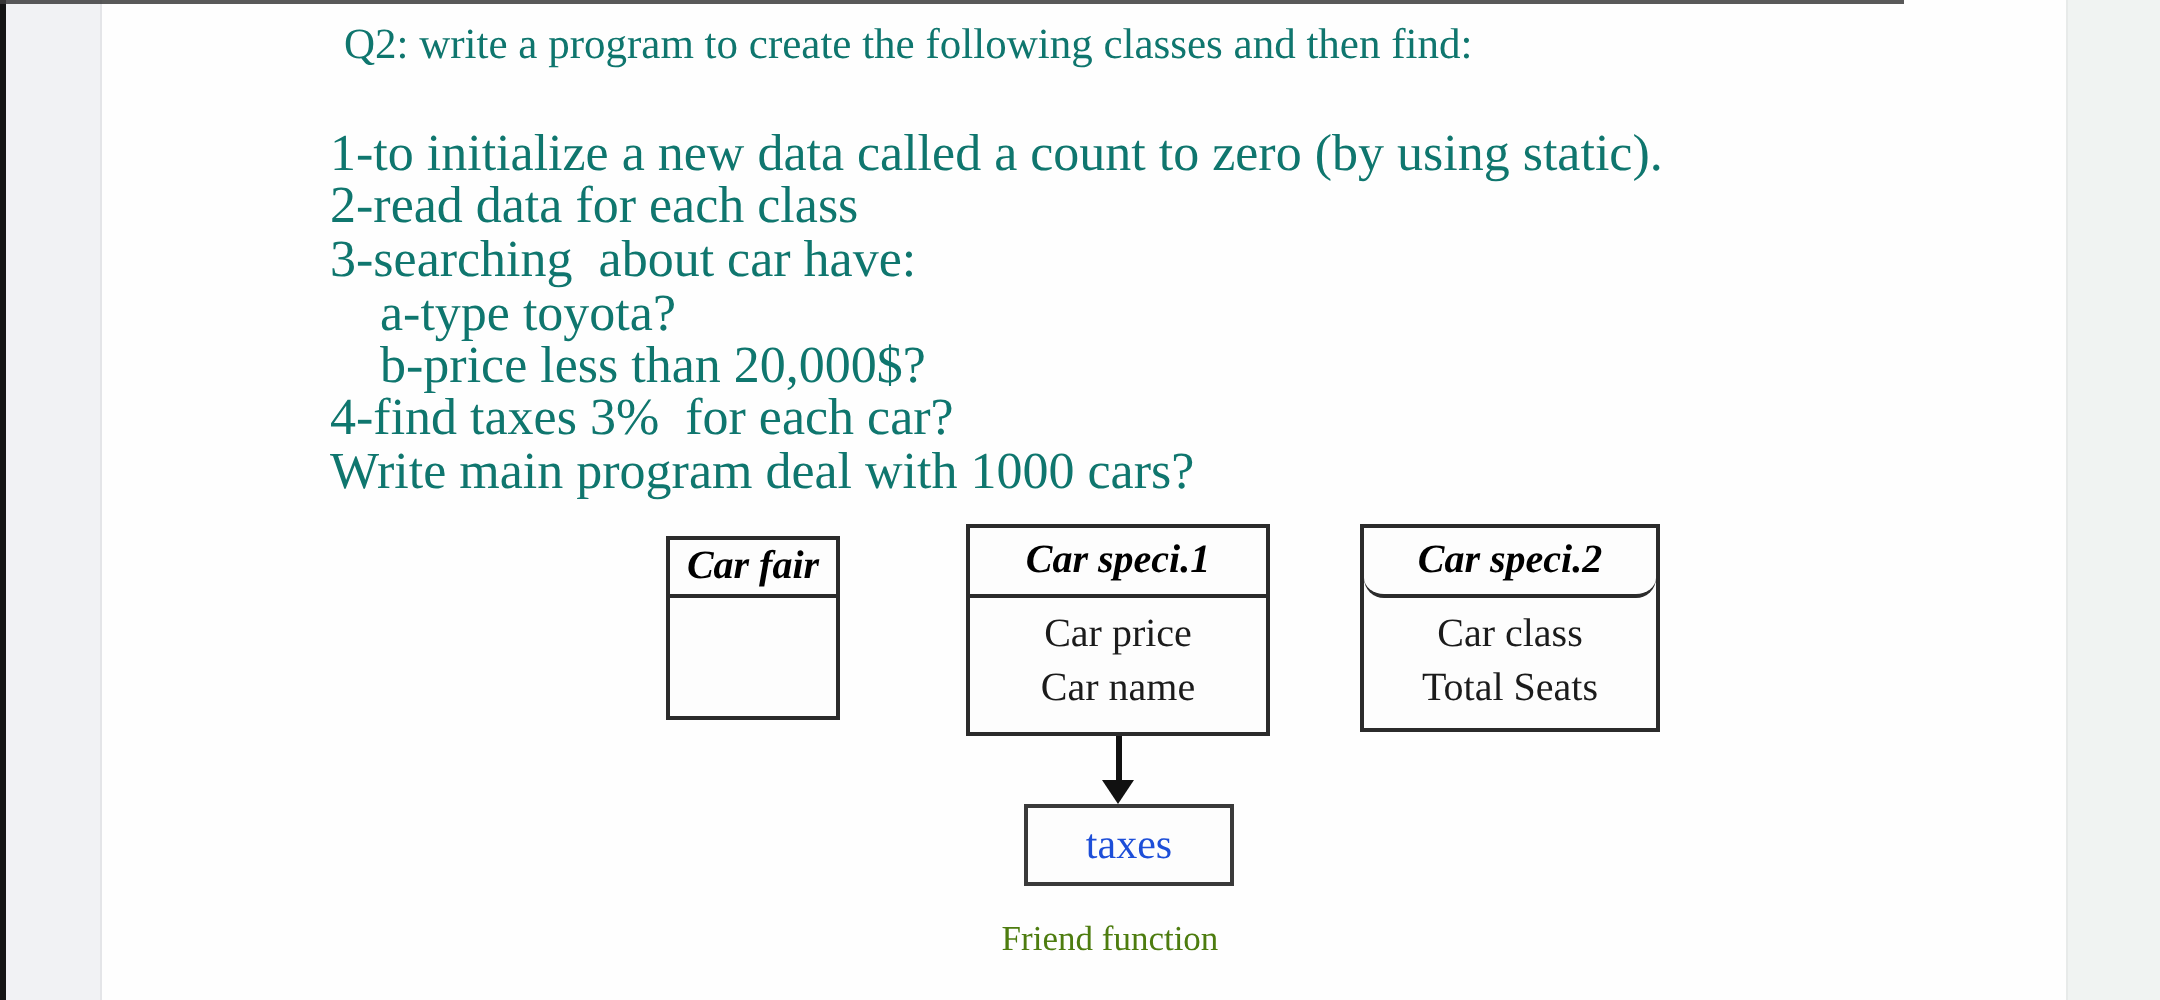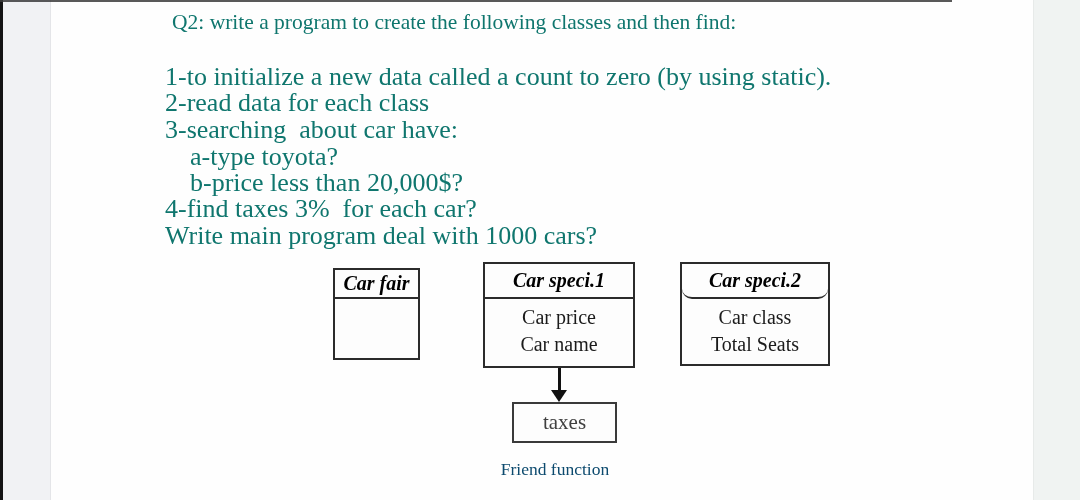--- a/index.html
+++ b/index.html
@@ -58,26 +58,26 @@
     width: 0; height: 0;
     border-left: 8px solid transparent;
     border-right: 8px solid transparent;
     border-top: 12px solid #111;
   }
 
   .result-box {
     position: absolute; left: 512px; top: 402px; width: 105px; height: 41px;
     border: 2px solid #3a3a3a; background: #fdfdfd; box-sizing: border-box;
     display: flex; align-items: center; justify-content: center;
-    font-size: 21px; color: #404040;
+    font-size: 21px; color: #1d4ed8;
   }
 
   .diagram-caption {
     position: absolute; left: 455px; top: 459px; width: 200px;
-    text-align: center; font-size: 17.5px; color: #0c4a6e;
+    text-align: center; font-size: 17.5px; color: #4d7c0f;
   }
 </style>
 </head>
 <body>
 
 <div class="stage">
 
   <div class="margin-strip margin-left"></div>
   <div class="margin-strip margin-right"></div>
   <div class="edge-left"></div>

